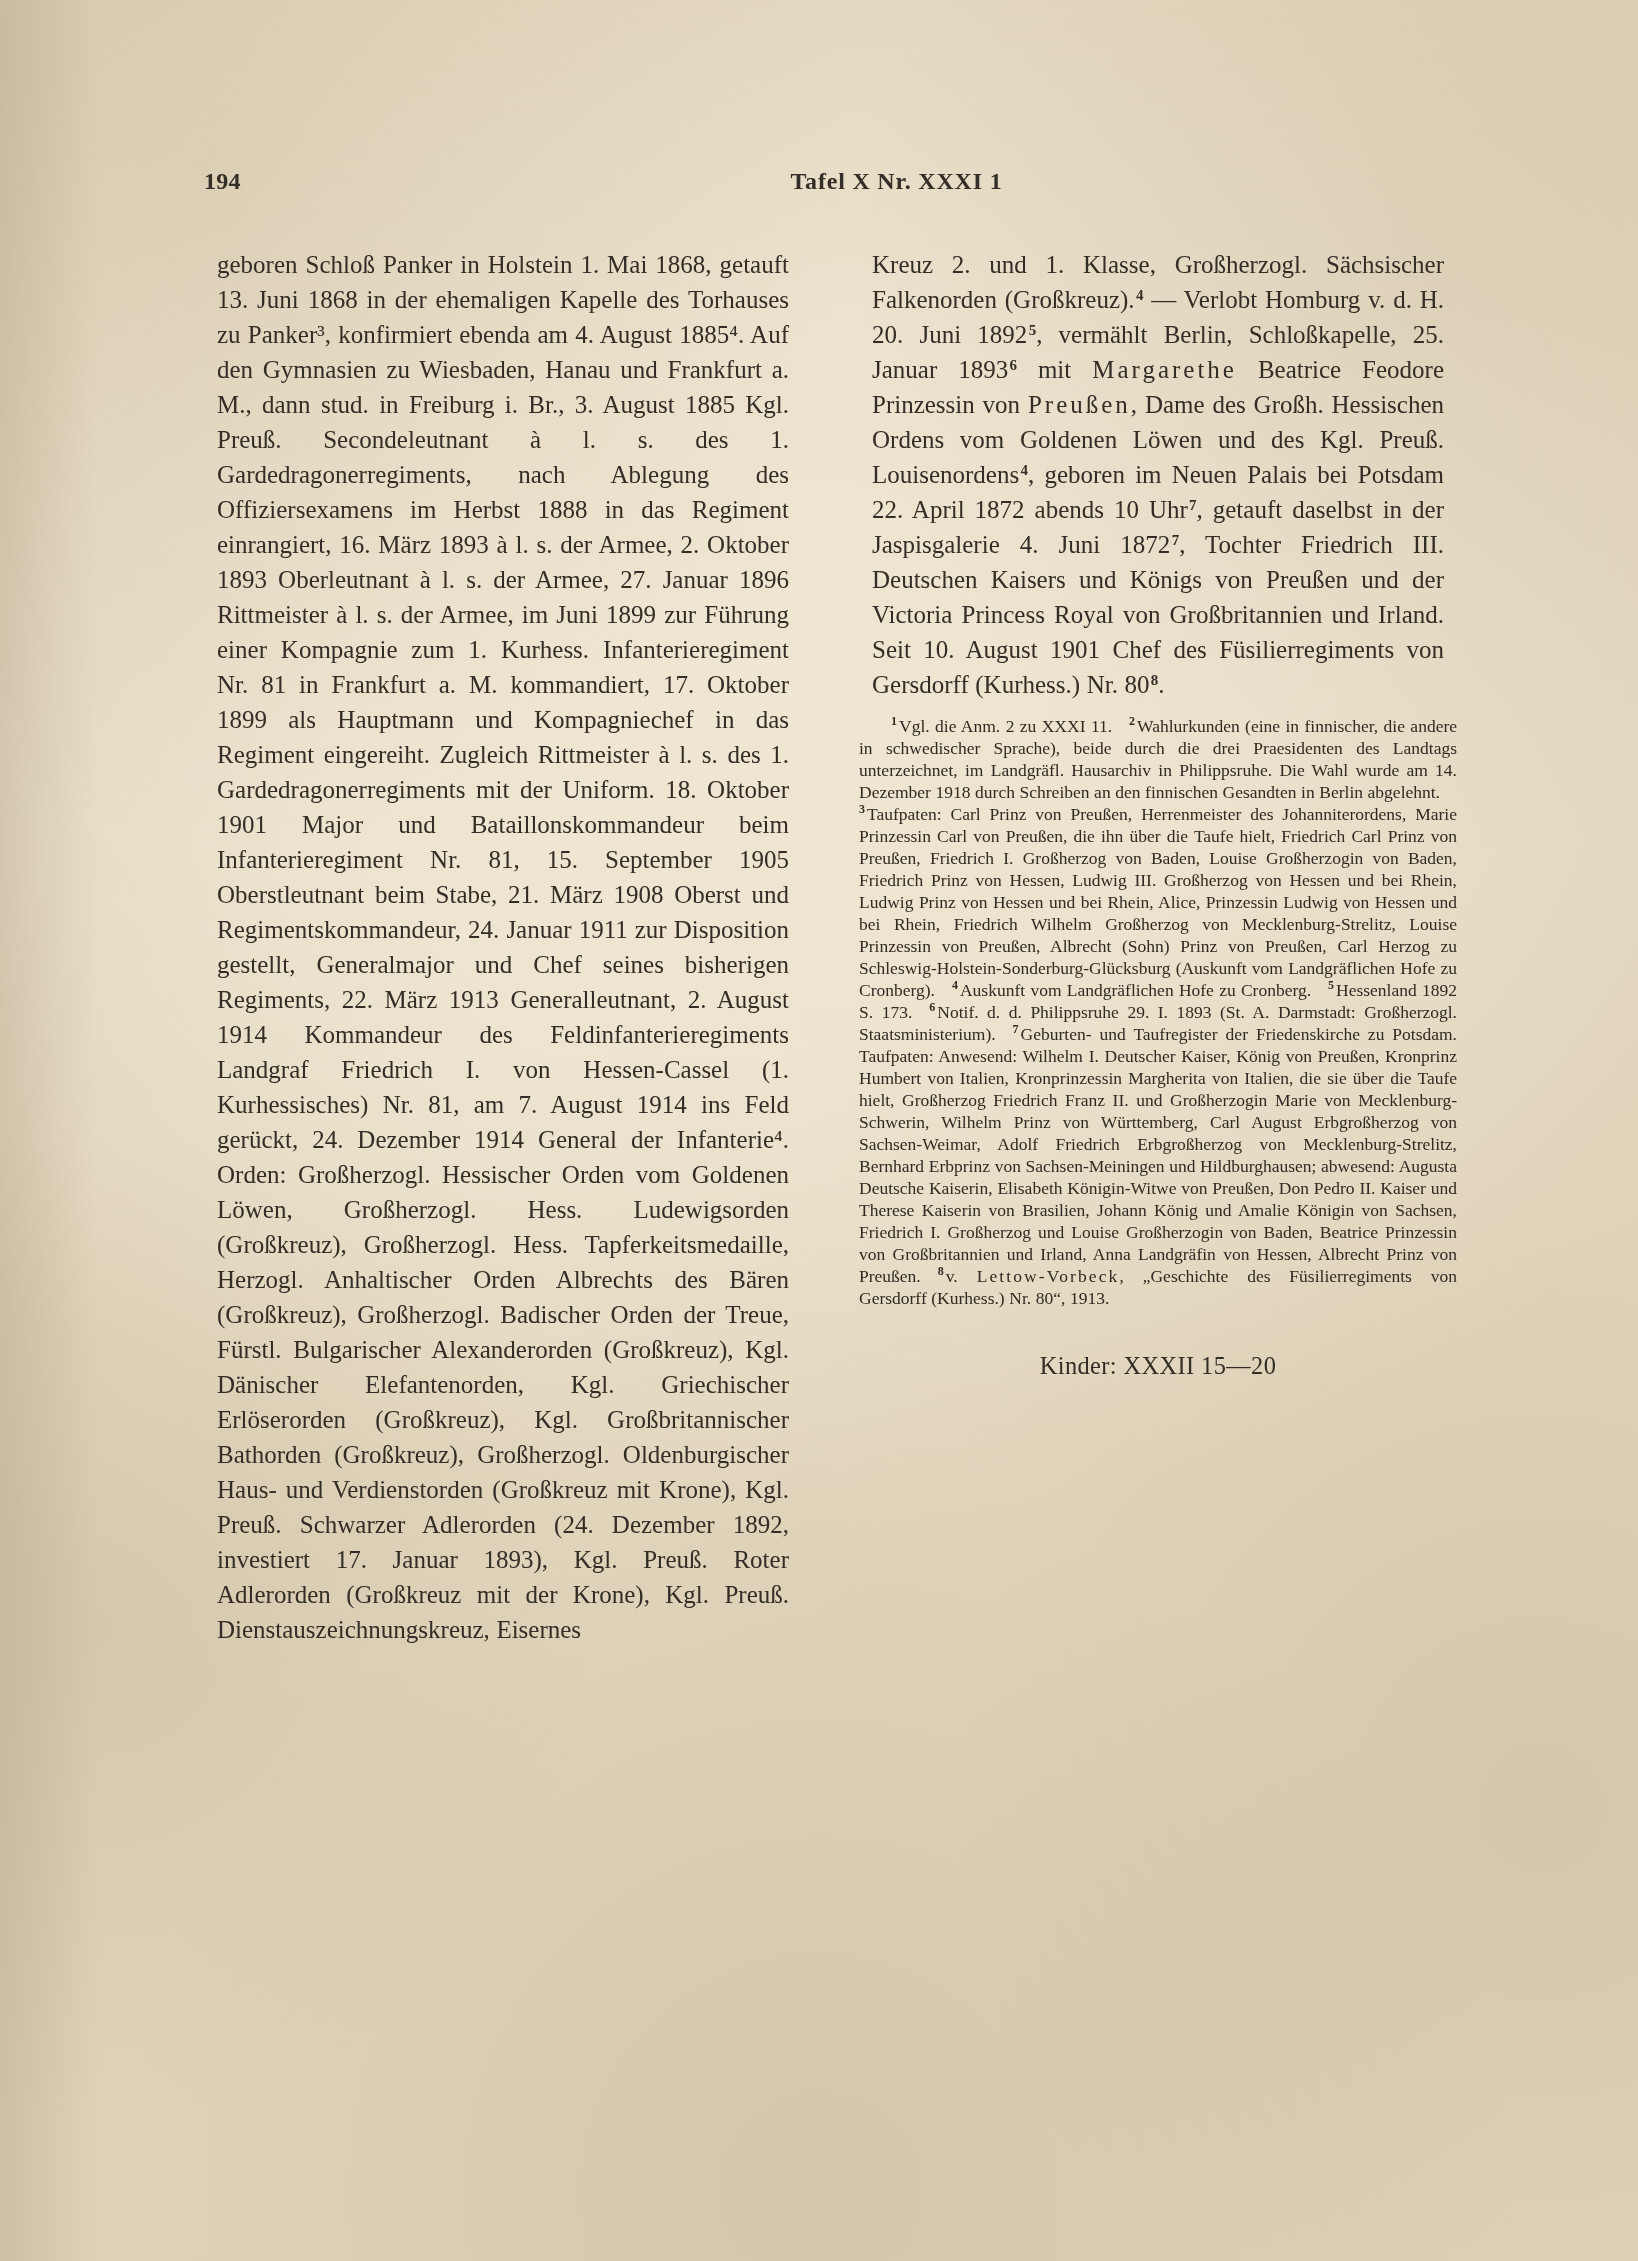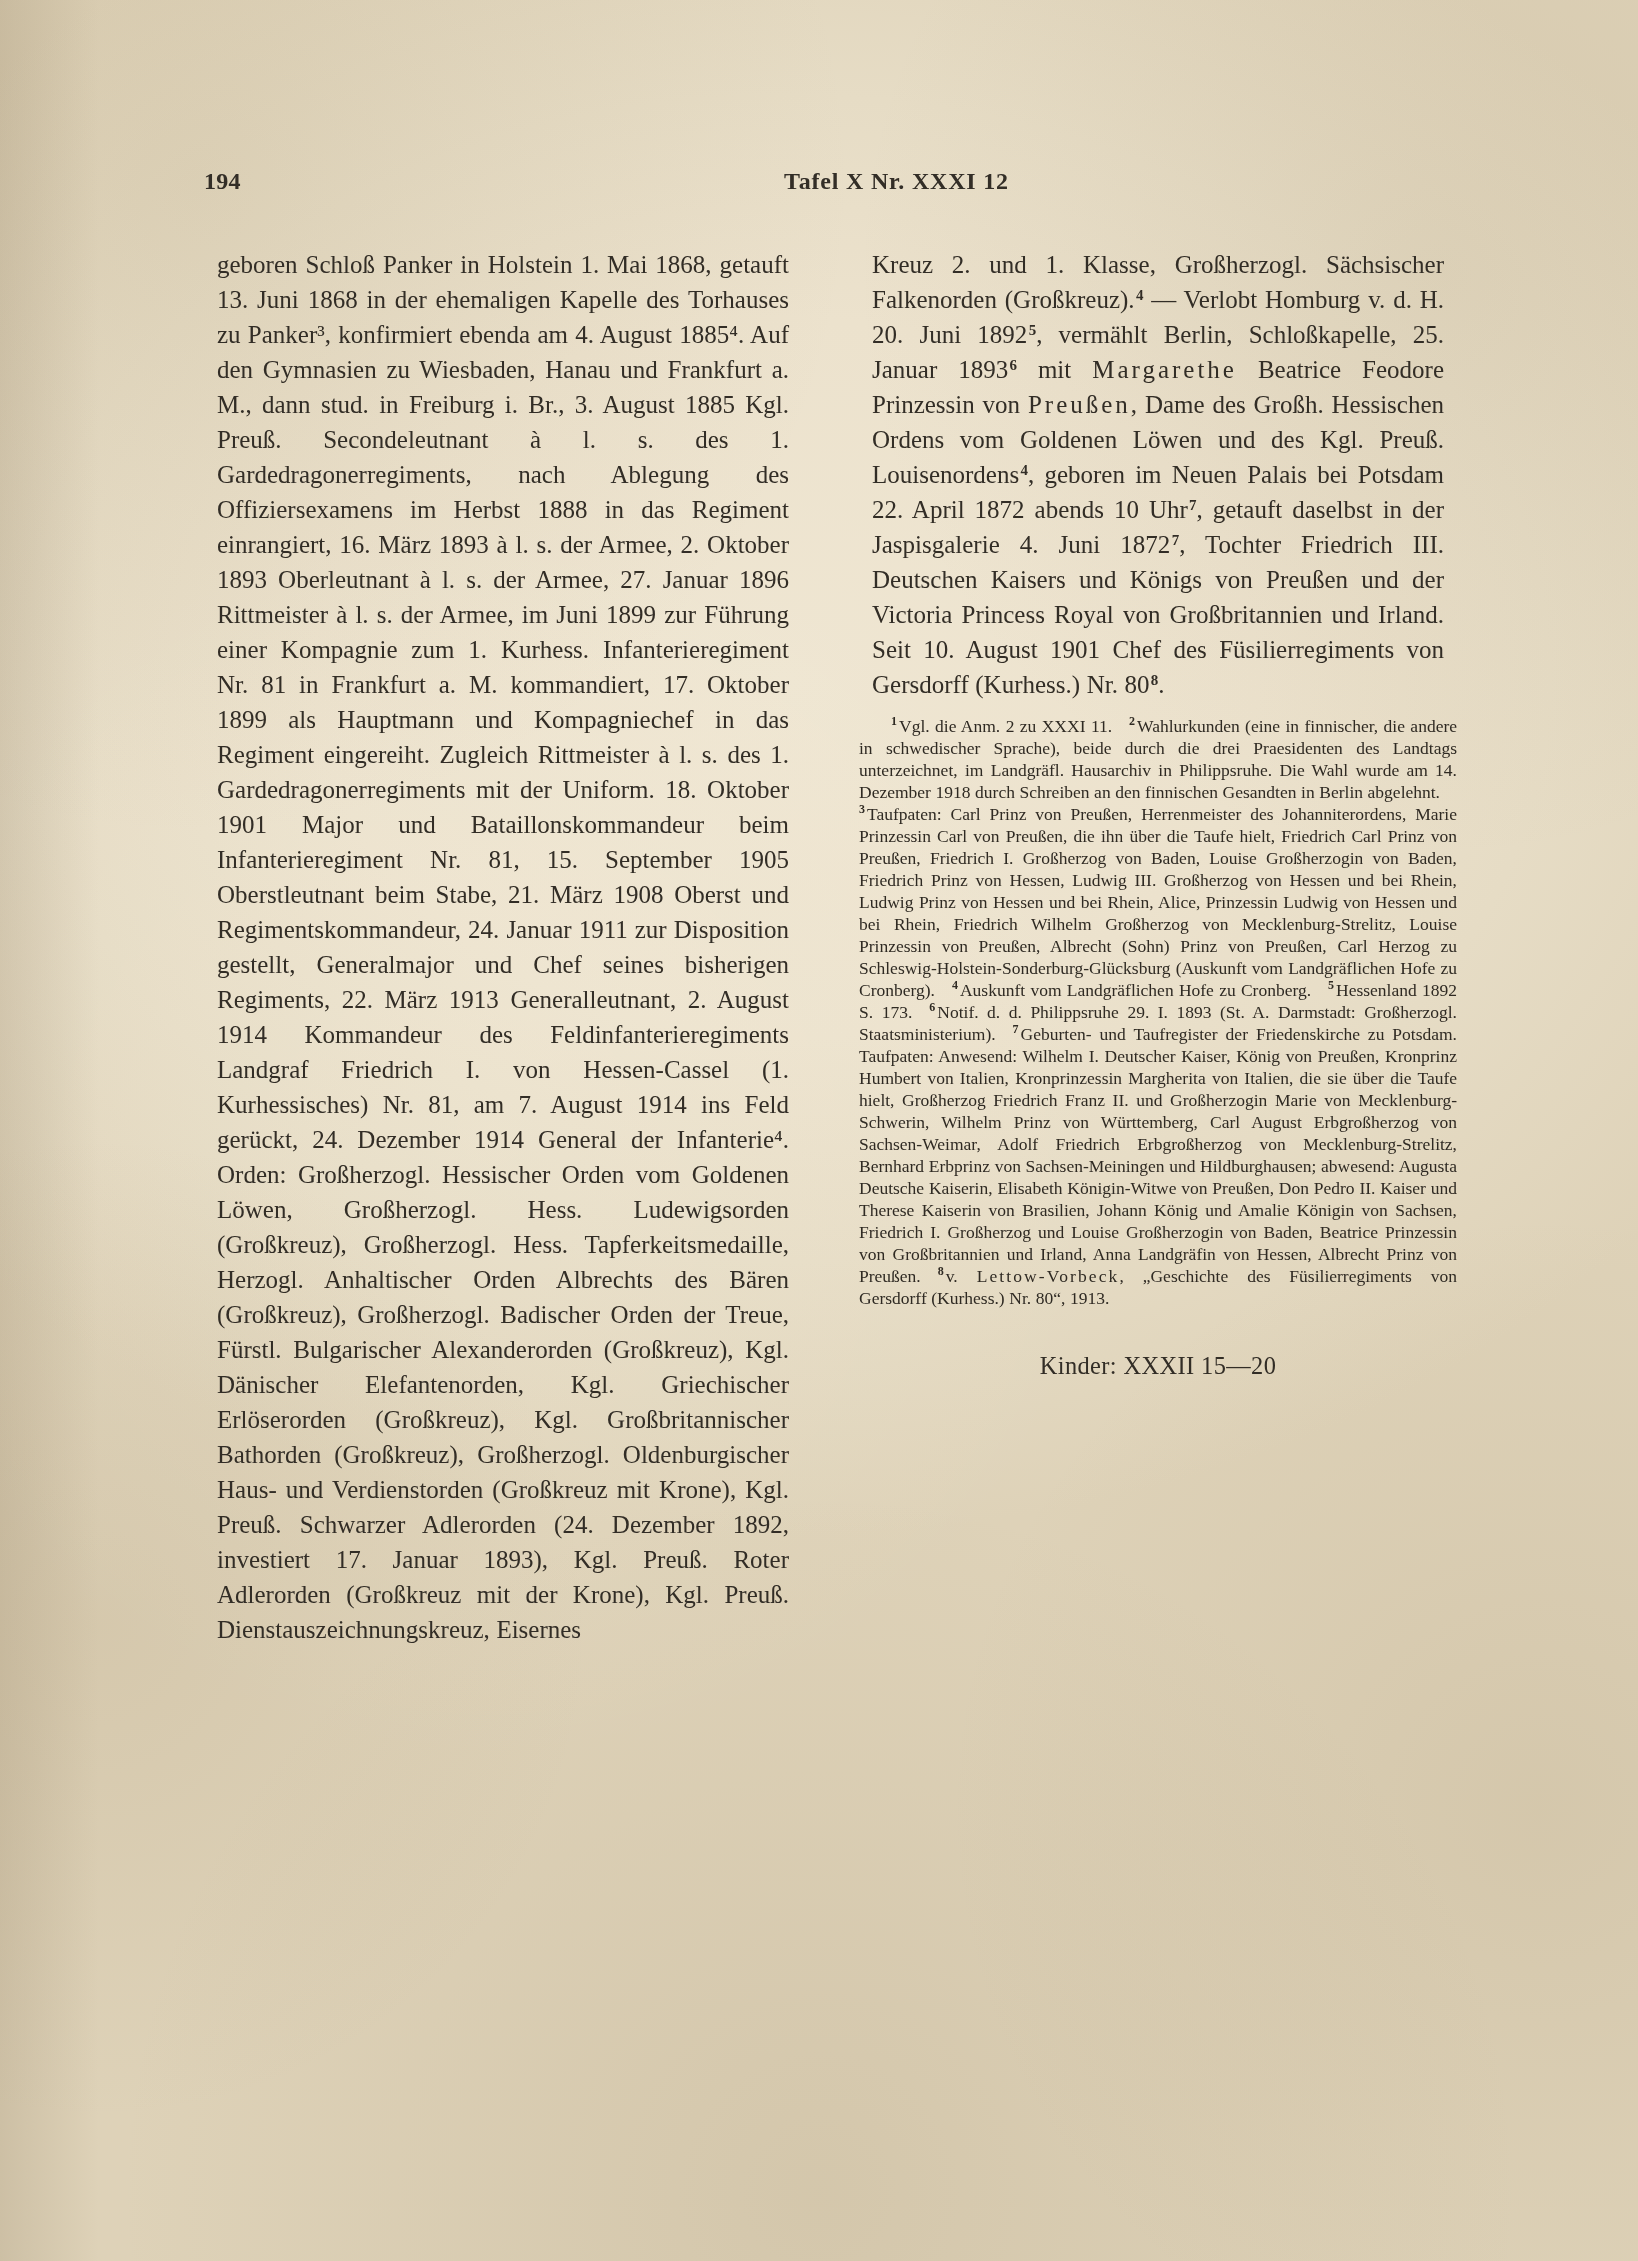--- a/index.html
+++ b/index.html
@@ -137,21 +137,21 @@
   }
 </style>
 </head>
 <body>
 
 <div class="page">
   <div class="content">
 
     <div class="runhead">
       <div class="folio">194</div>
-      <div class="runhead-title">Tafel X Nr. XXXI 12</div>
+      <div class="runhead-title">Tafel X Nr. XXXI 1</div>
     </div>
 
     <div class="cols">
 
       <div class="col">
         <p class="body-par"><span>geboren Schloß Panker in Holstein 1. Mai 1868, getauft 13. Juni 1868 in der ehemaligen Kapelle des Torhauses zu Panker³, konfirmiert ebenda am 4. August 1885⁴. Auf den Gymnasien zu Wiesbaden, Hanau und Frankfurt a. M., dann stud. in Freiburg i. Br., 3. August 1885 Kgl. Preuß. Secondeleutnant à l. s. des 1. Gardedragonerregiments, nach Ablegung des Offiziersexamens im Herbst 1888 in das Regiment einrangiert, 16. März 1893 à l. s. der Armee, 2. Oktober 1893 Oberleutnant à l. s. der Armee, 27. Januar 1896 Rittmeister à l. s. der Armee, im Juni 1899 zur Führung einer Kompagnie zum 1. Kurhess. Infanterieregiment Nr. 81 in Frankfurt a. M. kommandiert, 17. Oktober 1899 als Hauptmann und Kompagniechef in das Regiment eingereiht. Zugleich Rittmeister à l. s. des 1. Gardedragonerregiments mit der Uniform. 18. Oktober 1901 Major und Bataillonskommandeur beim Infanterieregiment Nr. 81, 15. September 1905 Oberstleutnant beim Stabe, 21. März 1908 Oberst und Regimentskommandeur, 24. Januar 1911 zur Disposition gestellt, Generalmajor und Chef seines bisherigen Regiments, 22. März 1913 Generalleutnant, 2. August 1914 Kommandeur des Feldinfanterieregiments Landgraf Friedrich I. von Hessen-Cassel (1. Kurhessisches) Nr. 81, am 7. August 1914 ins Feld gerückt, 24. Dezember 1914 General der Infanterie⁴. Orden: Großherzogl. Hessischer Orden vom Goldenen Löwen, Großherzogl. Hess. Ludewigsorden (Großkreuz), Großherzogl. Hess. Tapferkeitsmedaille, Herzogl. Anhaltischer Orden Albrechts des Bären (Großkreuz), Großherzogl. Badischer Orden der Treue, Fürstl. Bulgarischer Alexanderorden (Großkreuz), Kgl. Dänischer Elefantenorden, Kgl. Griechischer Erlöserorden (Großkreuz), Kgl. Großbritannischer Bathorden (Großkreuz), Großherzogl. Oldenburgischer Haus- und Verdienstorden (Großkreuz mit Krone), Kgl. Preuß. Schwarzer Adlerorden (24. Dezember 1892, investiert 17. Januar 1893), Kgl. Preuß. Roter Adlerorden (Großkreuz mit der Krone), Kgl. Preuß. Dienstauszeichnungskreuz, Eisernes</span></p>
       </div>
 
       <div class="col">
 

